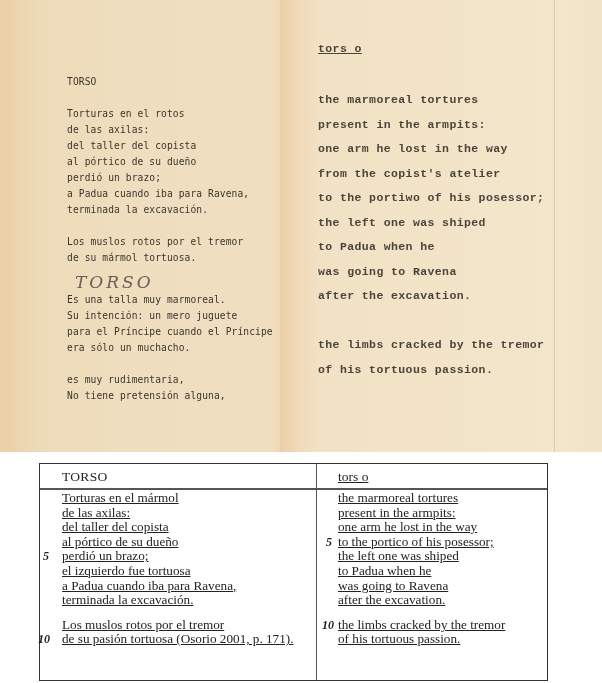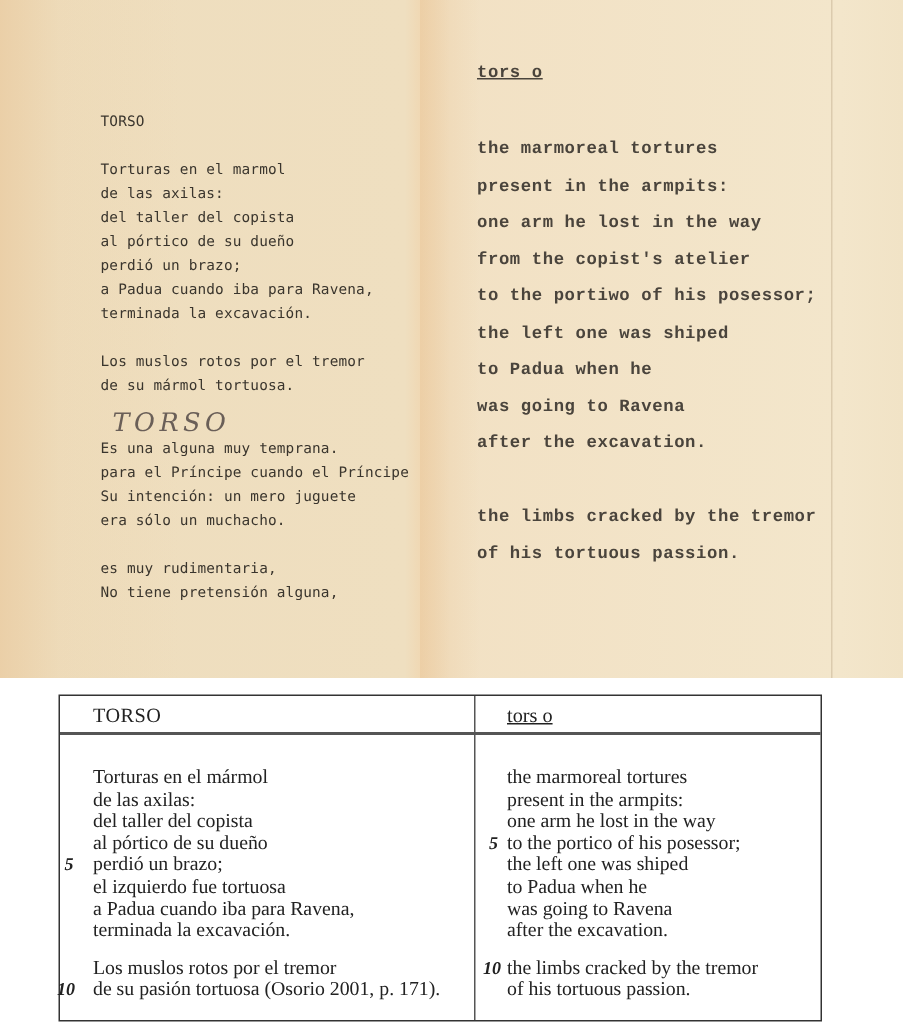--- a/index.html
+++ b/index.html
@@ -47,21 +47,21 @@
     border:1.5px solid #333; box-sizing:border-box;
     font-family:"Liberation Serif", serif; font-size:13.2px; color:#222;
   }
   .col-divider { position:absolute; left:276px; top:0; width:1px; height:100%; background:#555; }
   .hdr-divider { position:absolute; left:0; top:24px; width:100%; height:1.5px; background:#555; }
 
   .hdr { position:absolute; top:5px; font-size:13.5px; }
   .hdr.left { left:22px; letter-spacing:0.3px; }
   .hdr.right { left:298px; text-decoration:underline; }
 
-  .col { position:absolute; top:47px; }
+  .col { position:absolute; top:27px;text-decoration:underline; }
   .col.left { left:0; width:276px; }
   .col.right { left:277px; width:230px; }
   .tline { position:relative; height:14.6px; line-height:14.6px; padding-left:22px; white-space:nowrap; }
   .col.right .tline { padding-left:21px; }
   .tgap { height:10px; }
   .lnum {
     position:absolute; left:3px; top:0; font-style:italic; font-weight:bold; font-size:12px;
   }
   .col.left .lnum.n10 { left:-2px; }
   .col.right .lnum { left:9px; }
@@ -70,34 +70,34 @@
 </head>
 <body>
 
 <div class="scan">
   <div class="shade-right"></div>
   <div class="fold-line"></div>
 
   <div class="typed-left">
     <div class="line">TORSO</div>
     <div class="gap"></div>
-    <div class="line">Torturas en el marmol</div>
+    <div class="line">Torturas en el rotos</div>
     <div class="line">de las axilas:</div>
     <div class="line">del taller del copista</div>
     <div class="line">al pórtico de su dueño</div>
     <div class="line">perdió un brazo;</div>
     <div class="line">a Padua cuando iba para Ravena,</div>
     <div class="line">terminada la excavación.</div>
     <div class="gap"></div>
     <div class="line">Los muslos rotos por el tremor</div>
     <div class="line">de su mármol tortuosa.</div>
     <div class="handwritten">TORSO</div>
-    <div class="line">Es una alguna muy temprana.</div>
+    <div class="line">Es una talla muy marmoreal.</div>
+    <div class="line">Su intención: un mero juguete</div>
     <div class="line">para el Príncipe cuando el Príncipe</div>
-    <div class="line">Su intención: un mero juguete</div>
     <div class="line">era sólo un muchacho.</div>
     <div class="gap"></div>
     <div class="line">es muy rudimentaria,</div>
     <div class="line">No tiene pretensión alguna,</div>
   </div>
 
   <div class="typed-right">
     <div class="title">tors o</div>
     <div class="line">the marmoreal tortures</div>
     <div class="line">present in the armpits:</div>

